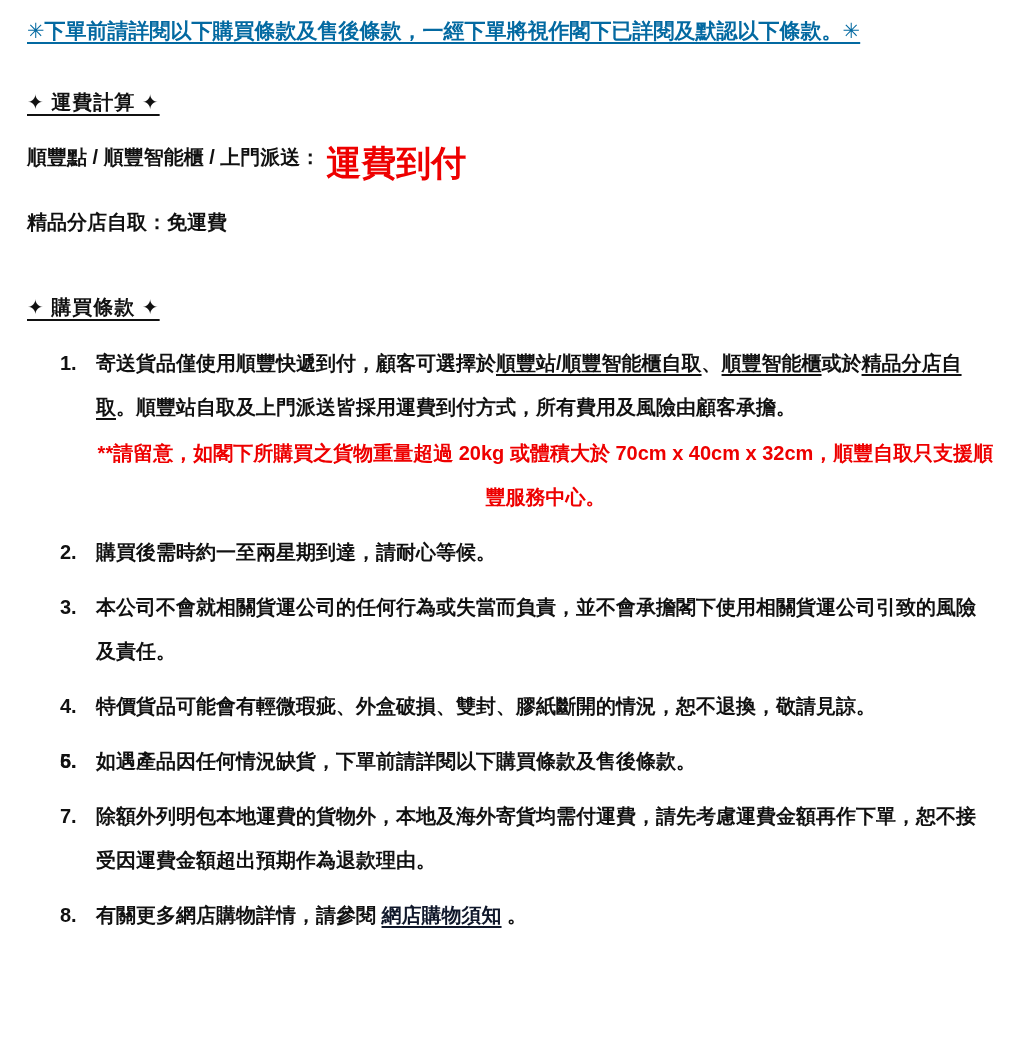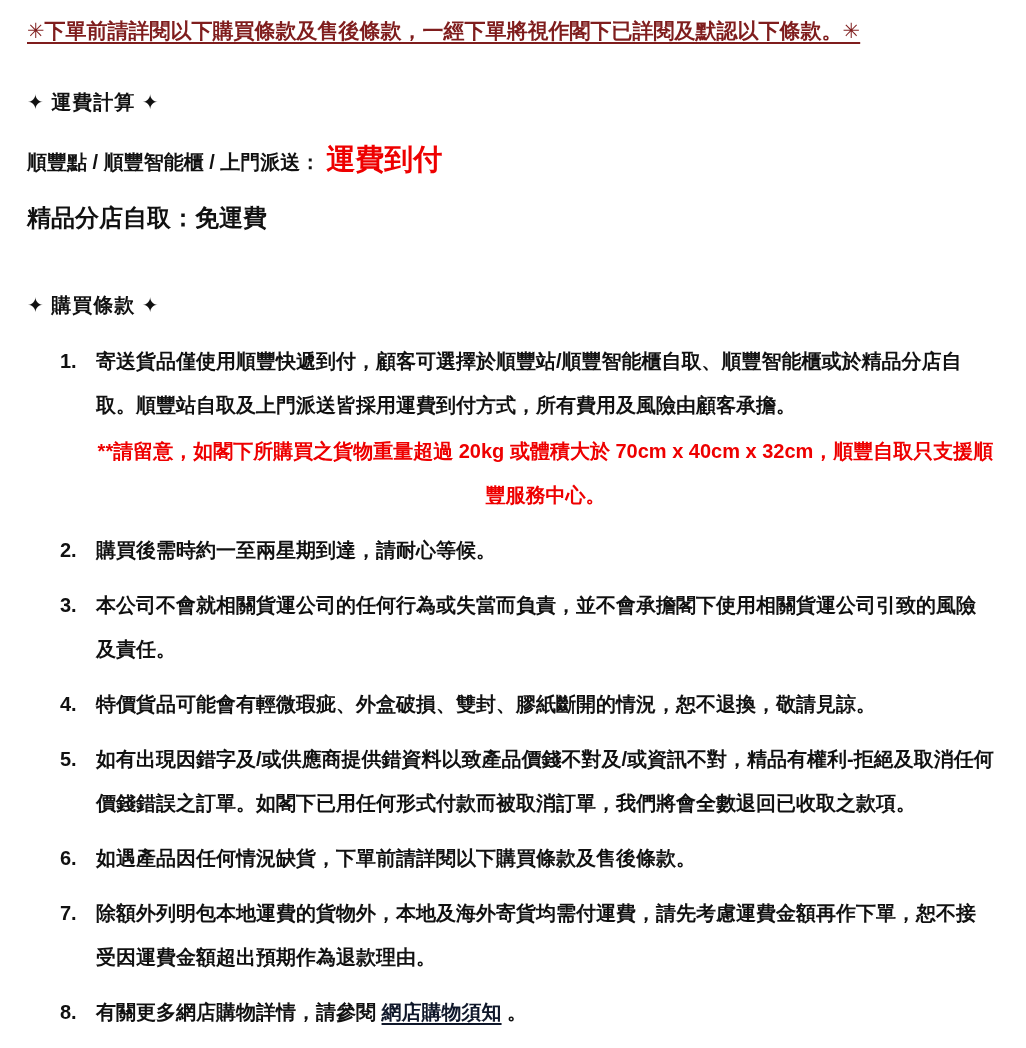--- a/index.html
+++ b/index.html
@@ -9,69 +9,70 @@
     font-weight: bold;
     color: #111111;
   }
   .page {
     width: 1026px;
     min-height: 1048px;
     background: #ffffff;
     padding: 16px 28px 30px 27px;
   }
   .top-notice {
-    color: #7f1d1d;
+    color: #0369a1;
     font-size: 21px;
     line-height: 1.4;
     text-decoration: underline;
     text-underline-offset: 4px;
     margin-bottom: 44px;
   }
   .section-heading {
     font-size: 20px;
     color: #111111;
+    text-decoration: underline;
     text-underline-offset: 5px;
     margin-bottom: 28px;
     letter-spacing: 1px;
   }
   .ship-line1 {
     font-size: 20px;
     margin-bottom: 26px;
     display: flex;
-    align-items: flex-end;
+    align-items: flex-start;
   }
   .ship-line1 .ship-value {
     color: #ee0000;
-    font-size: 29px;
+    font-size: 35px;
     margin-left: 6px;
     line-height: 1.1;
   }
   .ship-line2 {
-    font-size: 24px;
+    font-size: 20px;
     margin-bottom: 58px;
   }
   .terms-heading { margin-bottom: 20px; }
   ol.terms-list {
     list-style: none;
     margin-left: 33px;
   }
   ol.terms-list > li {
     position: relative;
     padding-left: 36px;
     font-size: 20px;
     line-height: 2.2;
     margin-bottom: 11px;
     max-width: 935px;
   }
   ol.terms-list .num {
     position: absolute;
     left: 0;
     top: 0;
   }
-  .u { text-underline-offset: 4px; }
+  .u { text-decoration: underline; text-underline-offset: 4px; }
   .red-note {
     color: #ee0000;
     font-size: 20px;
     line-height: 2.2;
     margin: 2px 0 0 0;
     text-align: center;
   }
   a.link {
     color: #0f172a;
     text-underline-offset: 4px;
@@ -94,19 +95,19 @@
 
   <div class="ship-line2">精品分店自取：免運費</div>
 
   <div class="section-heading terms-heading">✦  購買條款  ✦</div>
 
   <ol class="terms-list">
       <li><span class="num">1.</span><span>寄送貨品僅使用順豐快遞到付，顧客可選擇於</span><span class="u">順豐站/順豐智能櫃自取</span><span>、</span><span class="u">順豐智能櫃</span><span>或於</span><span class="u">精品分店自取</span><span>。順豐站自取及上門派送皆採用運費到付方式，所有費用及風險由顧客承擔。</span><div class="red-note">**請留意，如閣下所購買之貨物重量超過 20kg 或體積大於 70cm x 40cm x 32cm，順豐自取只支援順豐服務中心。</div></li>
       <li><span class="num">2.</span><span>購買後需時約一至兩星期到達，請耐心等候。</span></li>
       <li><span class="num">3.</span><span>本公司不會就相關貨運公司的任何行為或失當而負責，並不會承擔閣下使用相關貨運公司引致的風險及責任。</span></li>
       <li><span class="num">4.</span><span>特價貨品可能會有輕微瑕疵、外盒破損、雙封、膠紙斷開的情況，恕不退換，敬請見諒。</span></li>
-      <li><span class="num">5.</span><span>如有出現因錯字及/或供應商提供錯資料以致產品價錢不對及/或資訊不對，精品有權利-拒絕及取消任何價錢錯誤之訂單。如閣下已用任何形式付款而被取消訂單，我們將會全數退回已收取之款項。</span></li>
+      <li><span class="num">5.</span></li>
       <li><span class="num">6.</span><span>如遇產品因任何情況缺貨，下單前請詳閱以下購買條款及售後條款。</span></li>
       <li><span class="num">7.</span><span>除額外列明包本地運費的貨物外，本地及海外寄貨均需付運費，請先考慮運費金額再作下單，恕不接受因運費金額超出預期作為退款理由。</span></li>
       <li><span class="num">8.</span><span>有關更多網店購物詳情，請參閱 </span><a class="link" href="#">網店購物須知</a><span> 。</span></li>
     </ol>
 
 </div>
 
 </body></html>

